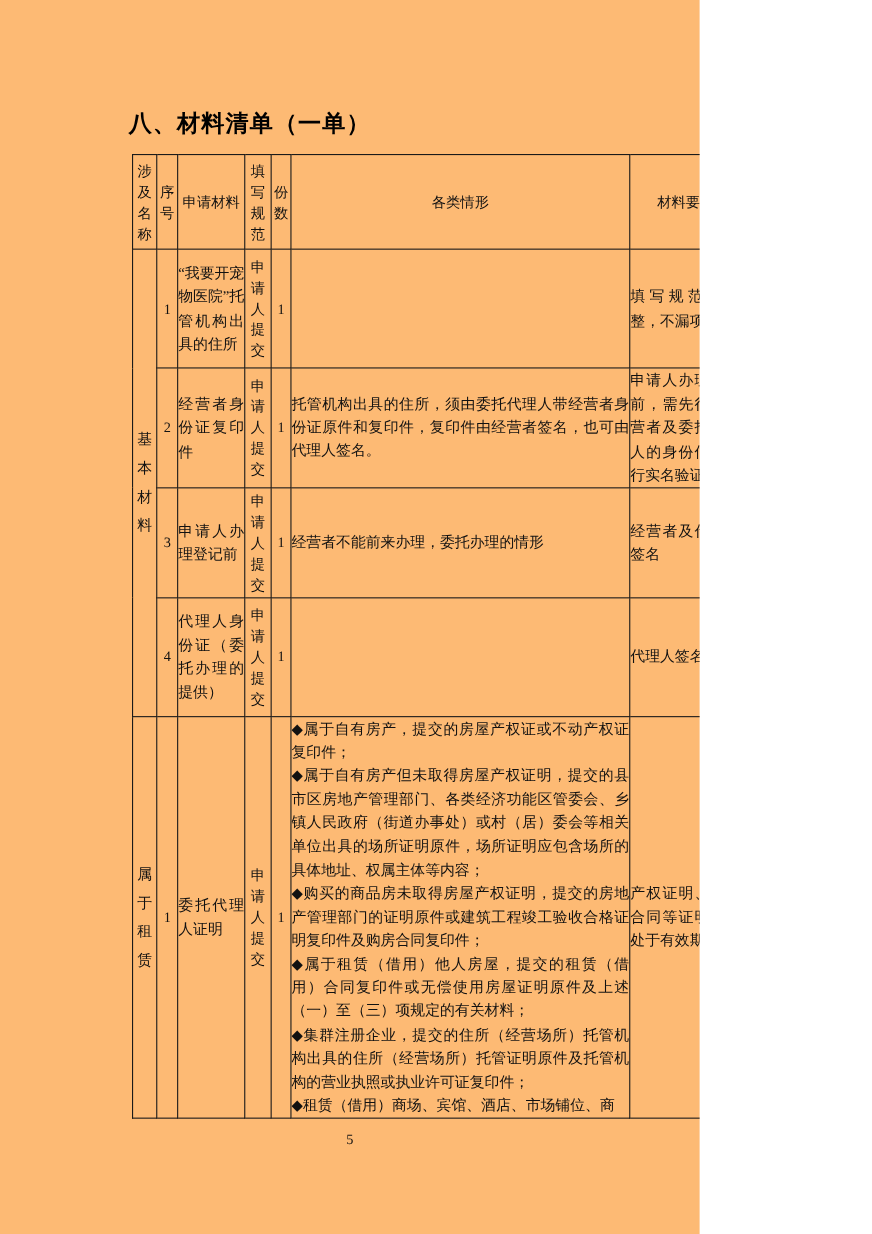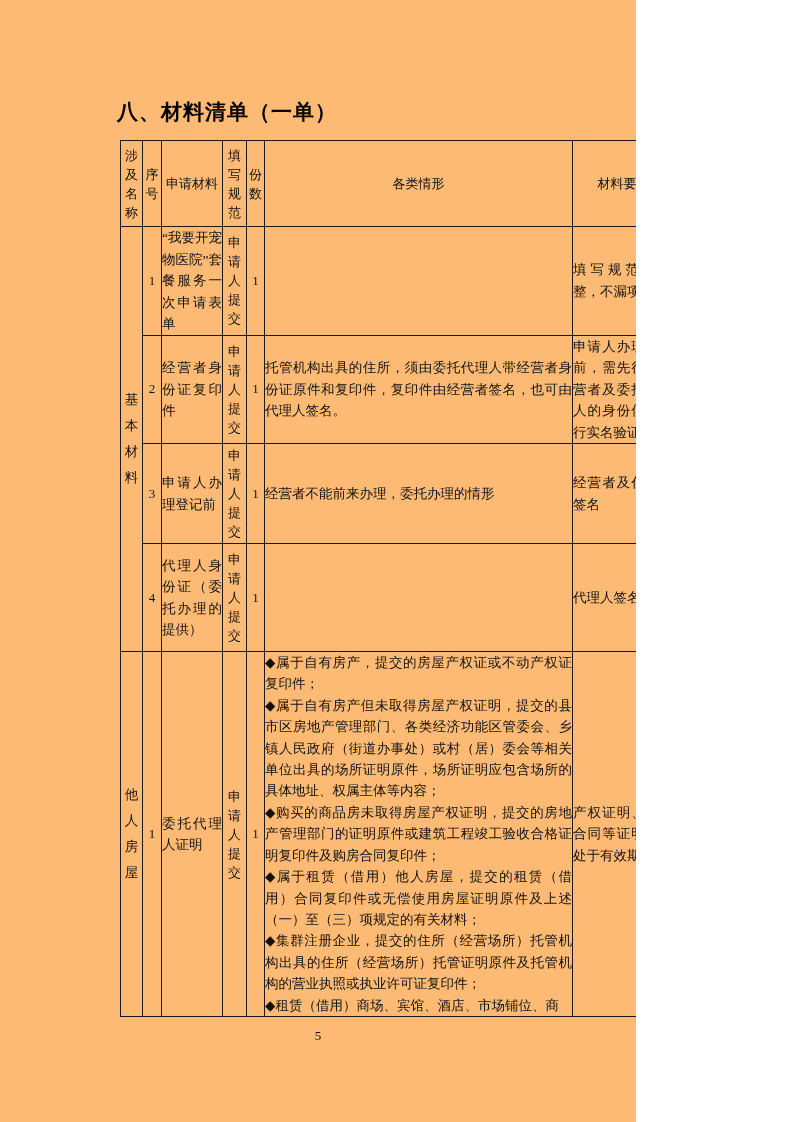--- a/index.html
+++ b/index.html
@@ -123,21 +123,21 @@
       <td class="hcell">申请材料</td>
       <td class="vcell">填写规范</td>
       <td class="vcell">份数</td>
       <td class="hcell">各类情形</td>
       <td class="hcell">材料要求</td>
     </tr>
 
     <tr style="height:108px">
       <td class="groupcell" rowspan="4">基本材料</td>
       <td class="num">1</td>
-      <td class="material">“我要开宠物医院”套餐服务一次申请表单</td>
+      <td class="material">“我要开宠物医院”托管机构出具的住所</td>
       <td class="vcell">申请人提交</td>
       <td class="num">1</td>
       <td class="situations"></td>
       <td class="requirements">填写规范，工整，不漏项</td>
     </tr>
 
     <tr style="height:108px">
       <td class="num">2</td>
       <td class="material">经营者身份证复印件</td>
       <td class="vcell">申请人提交</td>
@@ -158,21 +158,21 @@
     <tr style="height:108px">
       <td class="num">4</td>
       <td class="material">代理人身份证（委托办理的提供）</td>
       <td class="vcell">申请人提交</td>
       <td class="num">1</td>
       <td class="situations"></td>
       <td class="requirements">代理人签名</td>
     </tr>
 
     <tr style="height:365px">
-      <td class="groupcell">他人房屋</td>
+      <td class="groupcell">属于租赁</td>
       <td class="num">1</td>
       <td class="material">委托代理人证明</td>
       <td class="vcell">申请人提交</td>
       <td class="num">1</td>
       <td class="situations situations-top">◆属于自有房产，提交的房屋产权证或不动产权证复印件；
 ◆属于自有房产但未取得房屋产权证明，提交的县市区房地产管理部门、各类经济功能区管委会、乡镇人民政府（街道办事处）或村（居）委会等相关单位出具的场所证明原件，场所证明应包含场所的具体地址、权属主体等内容；
 ◆购买的商品房未取得房屋产权证明，提交的房地产管理部门的证明原件或建筑工程竣工验收合格证明复印件及购房合同复印件；
 ◆属于租赁（借用）他人房屋，提交的租赁（借用）合同复印件或无偿使用房屋证明原件及上述（一）至（三）项规定的有关材料；
 ◆集群注册企业，提交的住所（经营场所）托管机构出具的住所（经营场所）托管证明原件及托管机构的营业执照或执业许可证复印件；
 ◆租赁（借用）商场、宾馆、酒店、市场铺位、商</td>

